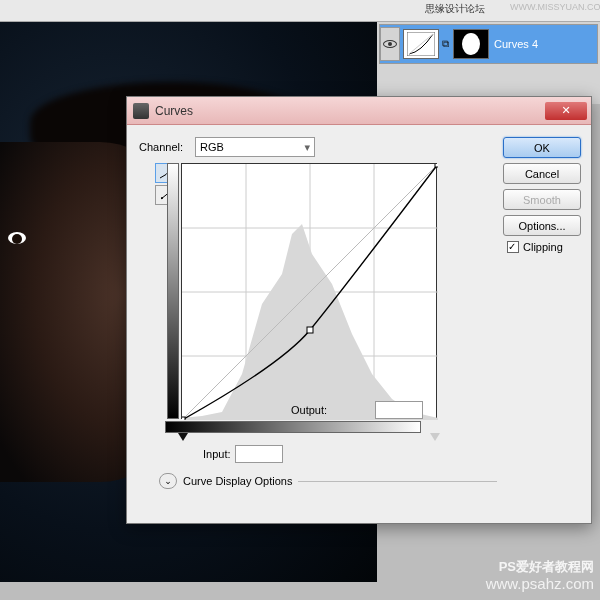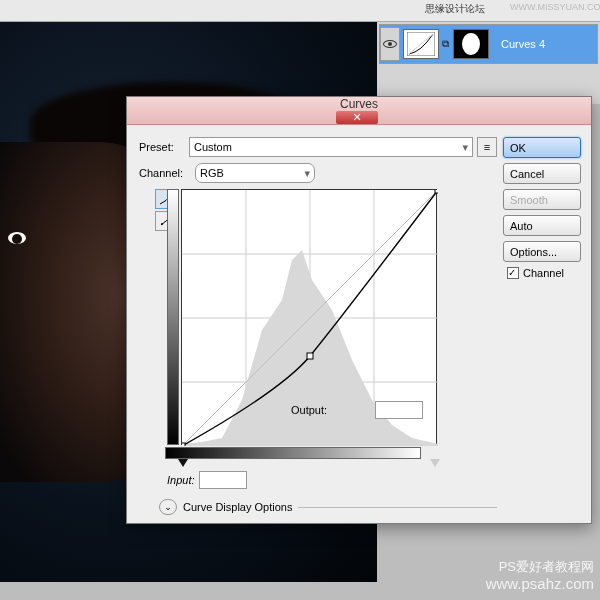--- a/index.html
+++ b/index.html
@@ -15,36 +15,36 @@
   .layers-panel { position: absolute; top: 22px; right: 0; width: 223px; height: 82px; background: #d4d4d4; }
   .layer-row { display:flex; align-items:center; height:40px; background:#5a9fe8; border:1px solid #999; margin:2px;}
   .eye { width:20px; height:34px; background:#d4d4d4; border:1px solid #999; display:flex; align-items:center; justify-content:center;}
   .eye-icon { width:14px; height:8px; border:1px solid #333; border-radius:50%; position:relative;}
   .eye-icon::after{content:'';position:absolute;width:4px;height:4px;background:#333;border-radius:50%;top:1px;left:4px;}
   .thumb { width:36px; height:30px; background:#fff; border:1px solid #666; margin:0 3px; display:flex; align-items:center; justify-content:center;}
   .thumb.curves svg { width:28px; height:24px;}
   .link-icon { width:8px; font-size:10px; color:#111;}
   .thumb.mask { background:#000;}
   .mask-shape { width:18px; height:22px; background:#fff; border-radius:50%;}
-  .layer-name { color:#fff; margin-left:9px;}
+  .layer-name { color:#fff; margin-left:2px;}
   .dialog { position: absolute; left: 126px; top: 96px; width: 466px; height: 428px; background: #eeeeee; border: 1px solid #7a7a7a; box-shadow: 0 4px 16px rgba(0,0,0,0.4);}
-  .titlebar { height: 28px; background: linear-gradient(#f5d6d6, #e8b8b8); display: flex; align-items: center; border-bottom:1px solid #c88;flex-direction:column;}
+  .titlebar { height: 28px; background: linear-gradient(#f5d6d6, #e8b8b8); display: flex; align-items: center; border-bottom:1px solid #c88;}
   .title-icon { width:16px; height:16px; background:linear-gradient(#666,#333); border-radius:2px; margin:0 6px;}
   .titlebar-text { flex:1; color:#333; font-size:12px;}
   .close-btn { width:42px; height:18px; background:linear-gradient(#e07878,#c23030); border-radius:2px; margin-right:4px; display:flex; align-items:center; justify-content:center; color:#fff;}
   .dlg-body { display:flex; padding:8px;}
   .left-col { flex:1; padding:4px;}
   .right-col { width:82px; padding:4px 2px;}
   .row { display:flex; align-items:center; margin-bottom:6px;}
   .lbl { width:50px;}
   .combo { flex:1; height:20px; background:#fff; border:1px solid #999; display:flex; align-items:center; padding:0 4px; position:relative;}
   .combo::after { content:'▾'; position:absolute; right:4px; color:#666;}
   .mini-btn { width:20px; height:20px; border:1px solid #999; background:#eee; margin-left:4px; display:flex; align-items:center; justify-content:center;}
   .channel-row .lbl { width:56px; }
-  .channel-row .combo { flex:0 0 120px;border-radius:7px;}
+  .channel-row .combo { flex:0 0 120px;}
   .curve-area { margin-left:16px; display:flex;}
   .tools { width:26px;}
   .tool-btn { width:22px; height:20px; border:1px solid #999; background:#eee; margin-bottom:2px; display:flex; align-items:center; justify-content:center;}
   .tool-btn.active { background:#d8e4f0; border-color:#5a9fe8;}
   .graph-box { width:256px; height:256px; background:#fff; border:1px solid #333; position:relative;}
   .grid line { stroke:#ccc; stroke-width:1;}
   .hist { fill:#d8d8d8;}
   .baseline { stroke:#bbb; stroke-width:1;}
   .curve-line { stroke:#000; stroke-width:1.4; fill:none;}
   .pt { fill:#fff; stroke:#000; stroke-width:1;}
@@ -57,24 +57,24 @@
   .marker { position:absolute; width:0; height:0; border-left:5px solid transparent; border-right:5px solid transparent; border-top:8px solid #333;}
   .marker.left{ left:-3px; border-top-color:#111;}
   .marker.right{ right:-3px; border-top-color:#ccc;}
   .eyedroppers { display:flex; gap:4px; margin-left:120px; margin-top:8px; align-items:center;}
   .dropper { width:22px; height:22px; border:1px solid #999; background:#eee; display:flex; align-items:center; justify-content:center;}
   .cb { width:12px; height:12px; border:1px solid #666; background:#fff; margin:0 4px;}
   .cb.checked::after{content:'✓'; font-size:10px; position:relative; top:-2px;}
   .expand-row { display:flex; align-items:center; margin-top:10px; margin-left:20px;}
   .expand-btn { width:18px; height:16px; border:1px solid #999; border-radius:8px; background:#eee; display:flex; align-items:center; justify-content:center; font-size:9px;}
   .legend-line { flex:1; height:1px; background:#bbb; margin-left:6px;}
-  .btn { height:21px; border:1px solid #888; background:linear-gradient(#fdfdfd,#e4e4e4); border-radius:3px; margin-bottom:5px; display:flex; align-items:center; justify-content:flex-start; padding:0 6px;}
+  .btn { height:21px; border:1px solid #888; background:linear-gradient(#fdfdfd,#e4e4e4); border-radius:3px; margin-bottom:5px; display:flex; align-items:center; justify-content:center; padding:0 6px;}
   .btn.primary { border:1px solid #2a6fc8; background:linear-gradient(#d8e8fb,#a8ccf0); box-shadow:0 0 2px #5a9fe8;}
   .btn.disabled { color:#aaa;}
-  .watermark1 { position:absolute; right:6px; bottom:24px; color:rgba(255,255,255,0.85); font-size:13px;}
+  .watermark1 { position:absolute; right:6px; bottom:24px; color:rgba(255,255,255,0.85); font-size:13px;font-weight:bold;}
   .watermark2 { position:absolute; right:6px; bottom:8px; color:rgba(255,255,255,0.8); font-size:15px;}
 </style>
 </head>
 <body>
 
 <div class="top-bar">
   <span class="top-text1">思缘设计论坛</span>
   <span class="top-text2">WWW.MISSYUAN.COM</span>
 </div>
 
@@ -106,27 +106,20 @@
 <div class="dialog">
   <div class="titlebar">
     <div class="title-icon"></div>
     <div class="titlebar-text">Curves</div>
     <div class="close-btn">
         <span>✕</span>
       </div>
   </div>
   <div class="dlg-body">
     <div class="left-col">
-      <div class="row">
-        <div class="lbl">Preset:</div>
-        <div class="combo">
-            <span>Custom</span>
-          </div>
-        <div class="mini-btn">≡</div>
-      </div>
       <div class="row channel-row">
         <div class="lbl">Channel:</div>
         <div class="combo">
             <span>RGB</span>
           </div>
       </div>
       <div class="curve-area">
         <div class="tools">
           <div class="tool-btn active">
               <svg width="14" height="12">
@@ -164,48 +157,45 @@
       </div>
       <div class="output-row">
         <span>Output:</span>
         <div class="io-field"></div>
       </div>
       <div class="grad-h"></div>
       <div class="slider-track">
         <div class="marker left"></div>
         <div class="marker right"></div>
       </div>
-      <div class="input-row" style="margin-left:28px;font-style:italic;">
+      <div class="input-row" style="margin-left:64px;">
         <span>Input:</span>
         <div class="io-field"></div>
       </div>
       <div class="expand-row">
         <div class="expand-btn">⌄</div>
         <span style="margin-left:6px">Curve Display Options</span>
         <div class="legend-line"></div>
       </div>
     </div>
     <div class="right-col">
       <div class="btn primary">
           <span>OK</span>
         </div>
       <div class="btn">
           <span>Cancel</span>
         </div>
       <div class="btn disabled">
           <span>Smooth</span>
         </div>
       <div class="btn">
-          <span>Auto</span>
-        </div>
-      <div class="btn">
           <span>Options...</span>
         </div>
       <div style="display:flex; align-items:center; margin-top:4px;">
         <div class="cb checked"></div>
-        <span>Channel</span>
+        <span>Clipping</span>
       </div>
     </div>
   </div>
 </div>
 
 <div class="watermark1">PS爱好者教程网</div>
 <div class="watermark2">www.psahz.com</div>
 
 </body></html>

